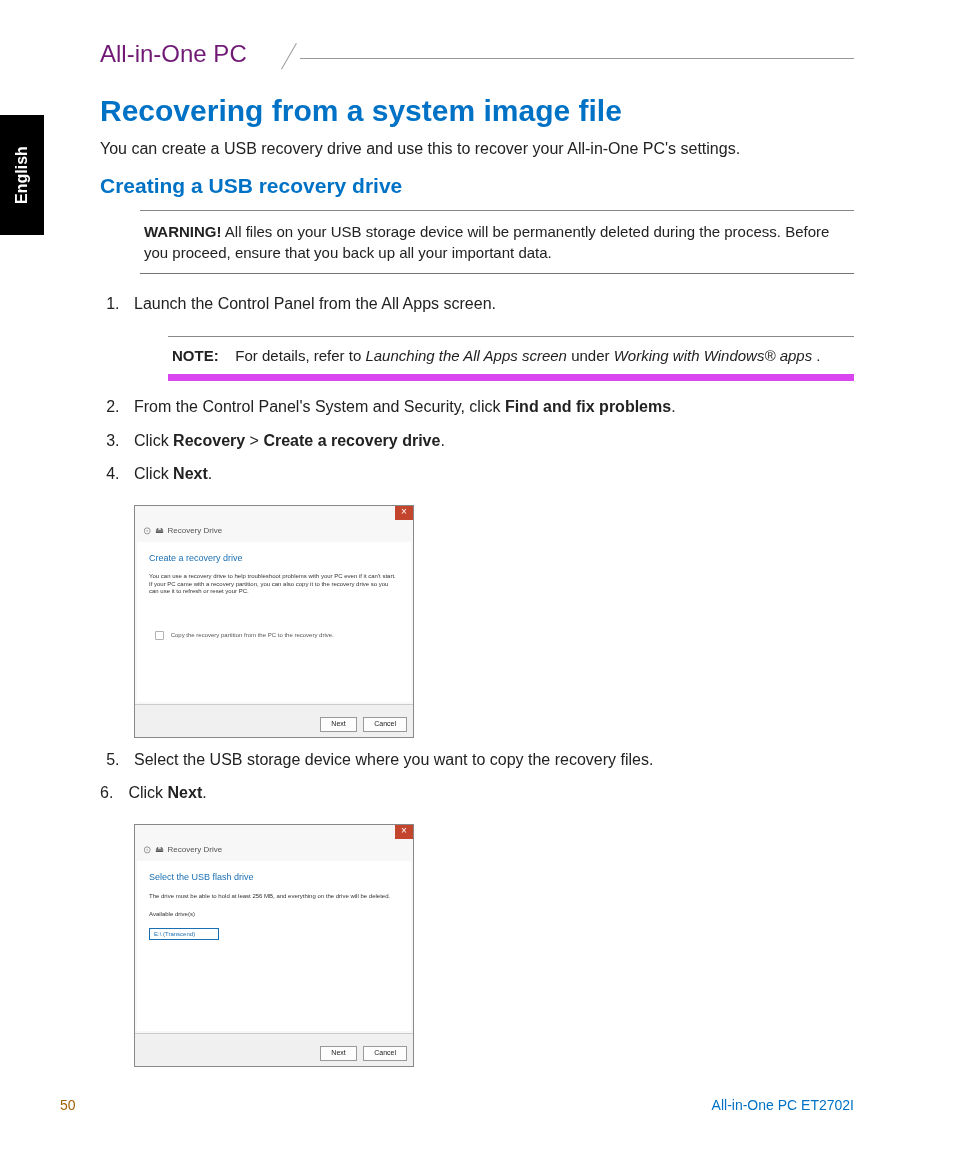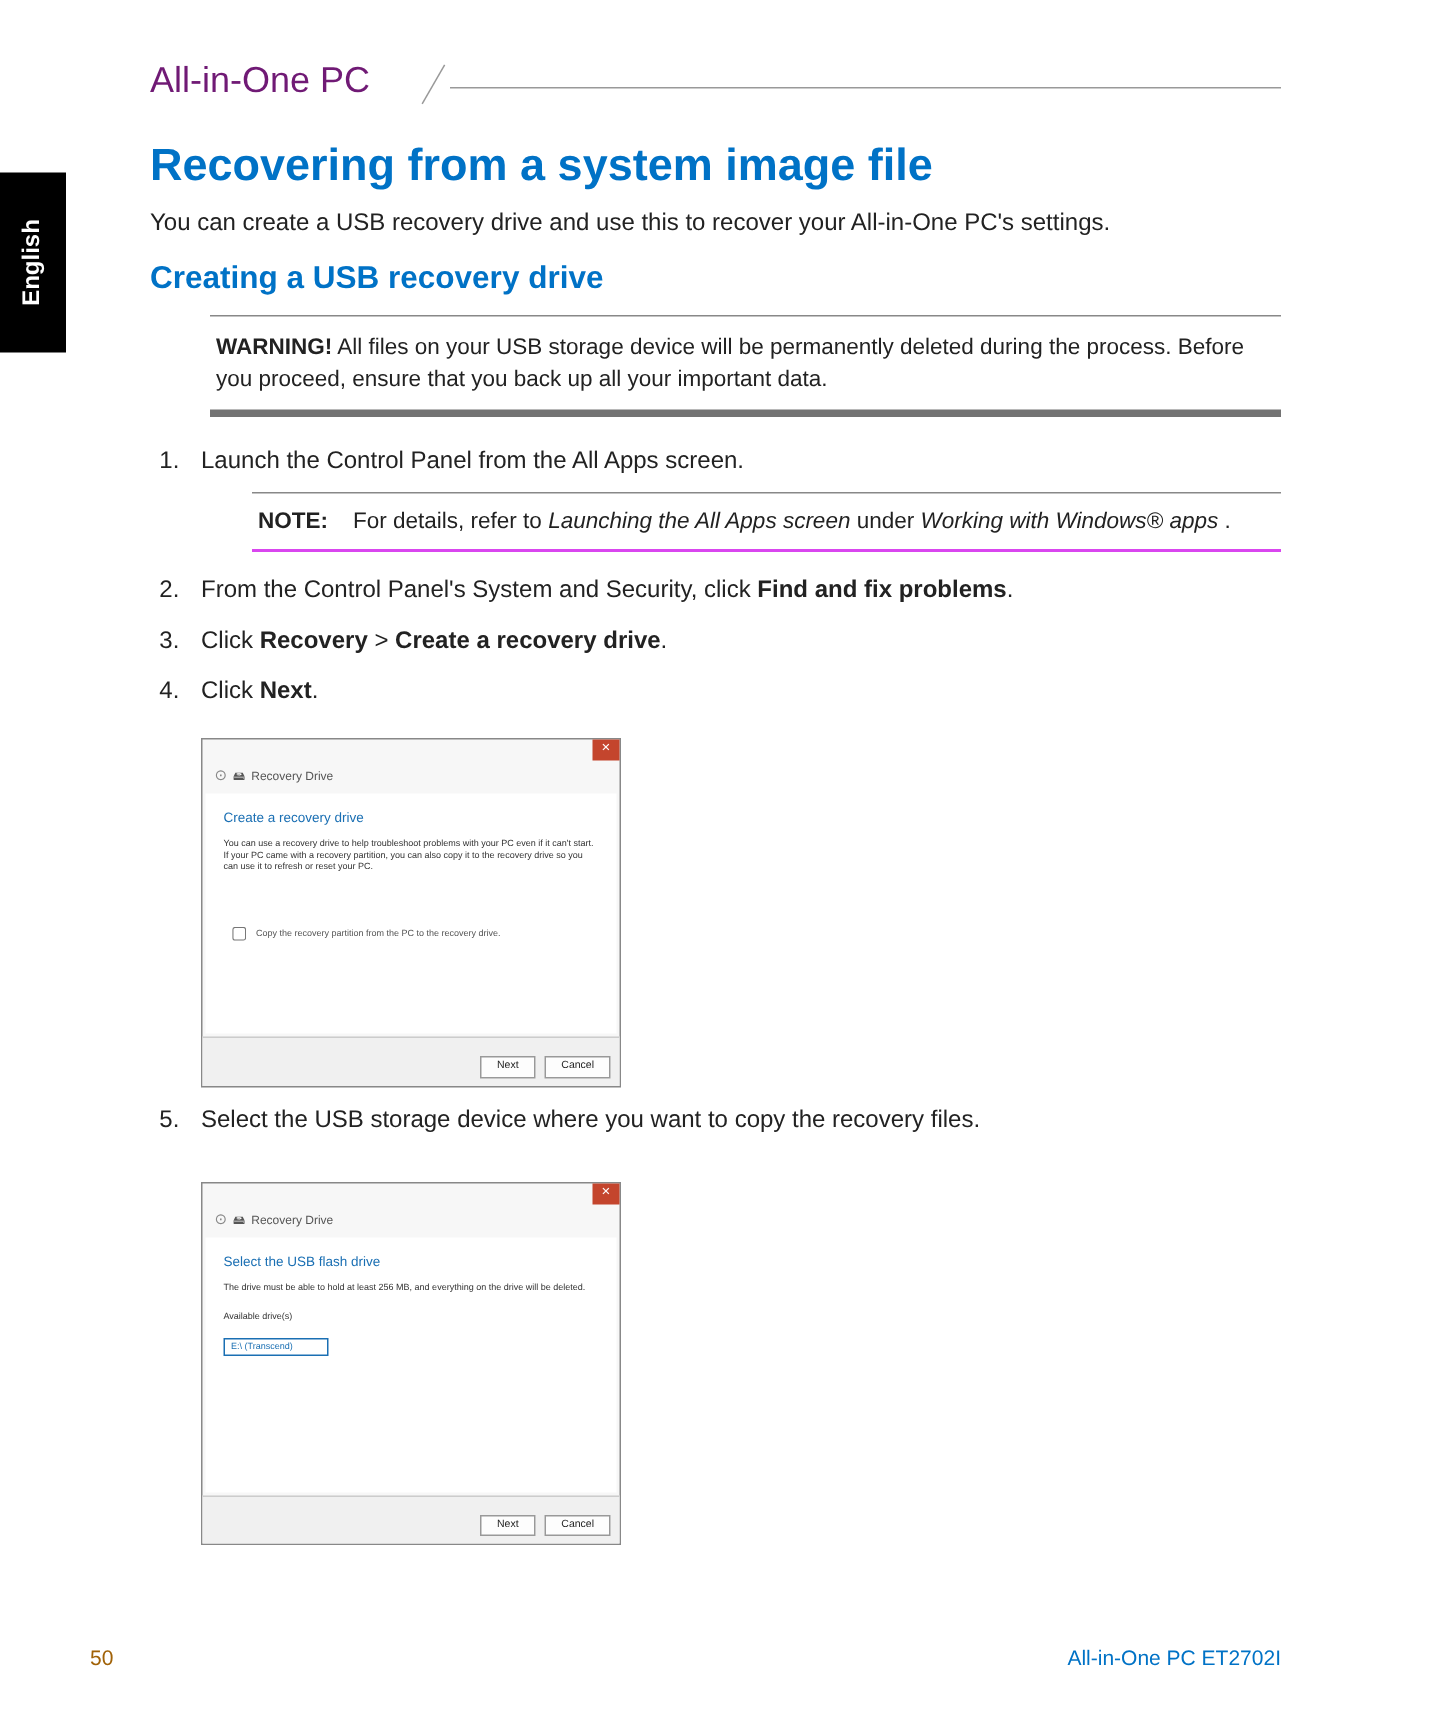--- a/index.html
+++ b/index.html
@@ -71,38 +71,38 @@
   p.intro { font-size: 16px; margin: 6px 0 14px 0; line-height: 1.4; }
   h2.sub {
     color: #0072c6;
     font-weight: 700;
     font-size: 21px;
     margin: 8px 0 12px 0;
   }
   .callout {
     margin: 0 0 18px 40px;
     border-top: 1px solid #888;
-    border-bottom: 5px solid #737373;
+    border-bottom: 1px solid #737373;
     padding: 10px 4px;
     font-size: 15px;
     line-height: 1.4;
   }
   .callout .lbl { font-weight: 700; }
   .subhead { font-weight: 700; font-size: 16px; margin: 18px 0 10px 0; }
   ol.steps {
     margin: 0 0 0 0;
     padding-left: 24px;
     font-size: 16px;
     line-height: 1.45;
   }
   ol.steps > li { padding-left: 10px; margin-bottom: 10px; }
   .note-box {
-    margin: 8px 0 14px 34px;
+    margin: 20px 0 14px 34px;
     border-top: 1px solid #888;
-    border-bottom: 2px solid #d946ef;
+    border-bottom: 7px solid #d946ef;
     padding: 8px 4px;
     font-size: 15px;
   }
   .note-box .lbl { font-weight: 700; }
   .note-box .em1 { font-style: italic; }
 
   .row { display: flex; gap: 20px; align-items: flex-start; margin-top: 4px; flex-direction: column; }
   .col-text { flex: 1; }
   .shot {
     width: 280px;
@@ -252,20 +252,24 @@
             <span class="shot-btn">Next</span>
             <span class="shot-btn">Cancel</span>
           </div>
         </div>
       </div>
     </li>
     <li>
       <div class="row">
         <div class="col-text">
           <div style="margin-bottom:10px;">Select the USB storage device where you want to copy the recovery files.</div>
+          <div style="margin-left:-34px;">
+            <span style="display:inline-block;width:24px;">6.</span>
+            <span>Click </span><span class="b">Next</span><span>.</span>
+          </div>
         </div>
         <div class="shot">
           <div class="shot-close">×</div>
           <div class="shot-titlebar">
             <span class="arrow">⊙</span>
             <span>🖴</span>
             <span>Recovery Drive</span>
           </div>
           <div class="shot-body" style="min-height:170px;">
             <div class="shot-h">Select the USB flash drive</div>

